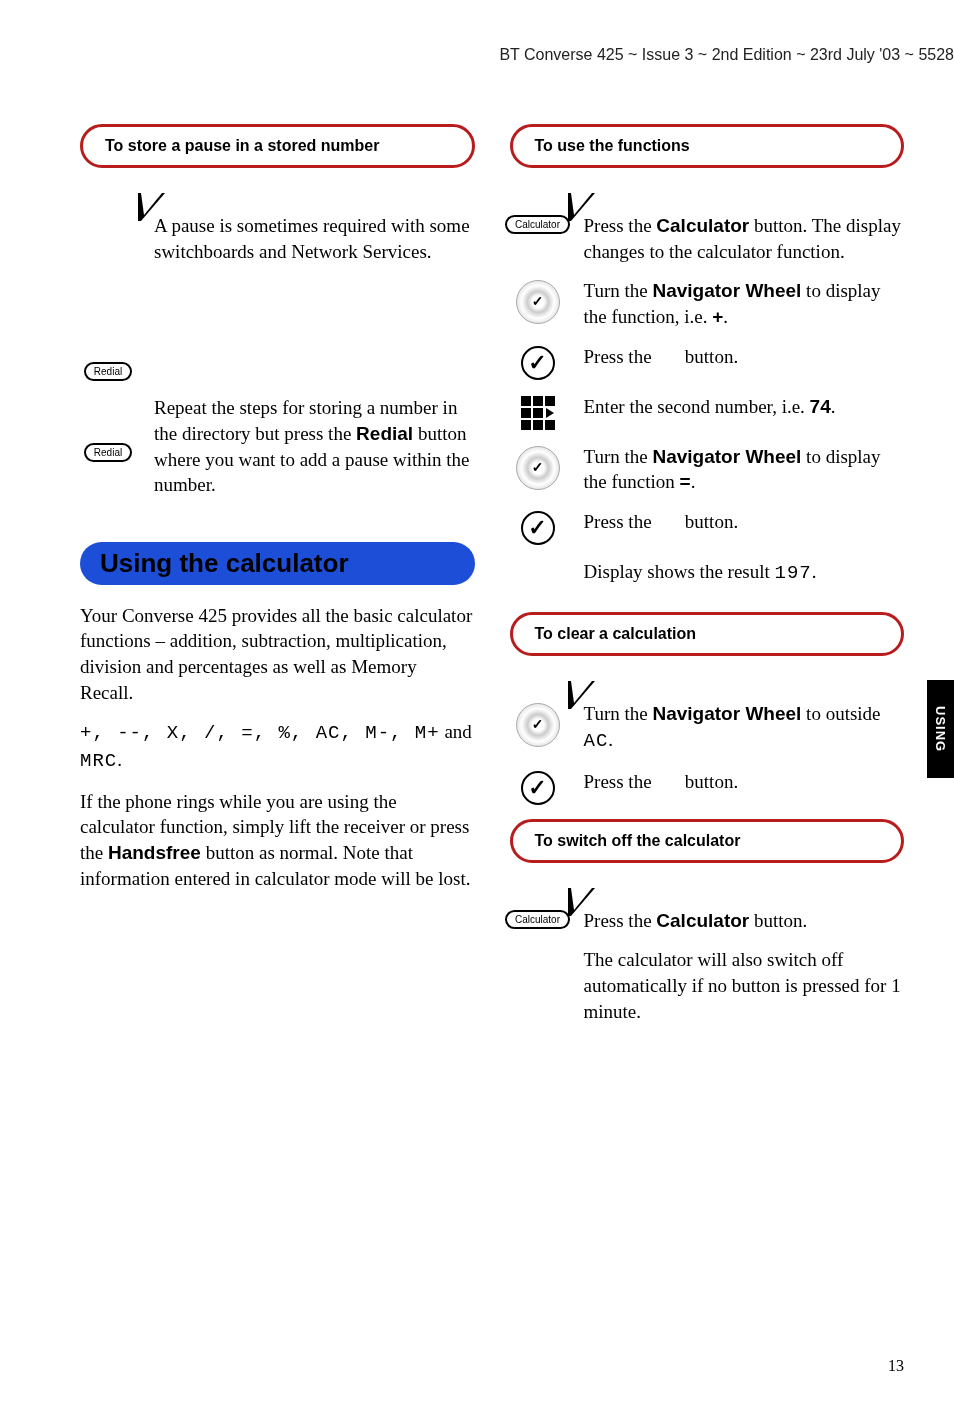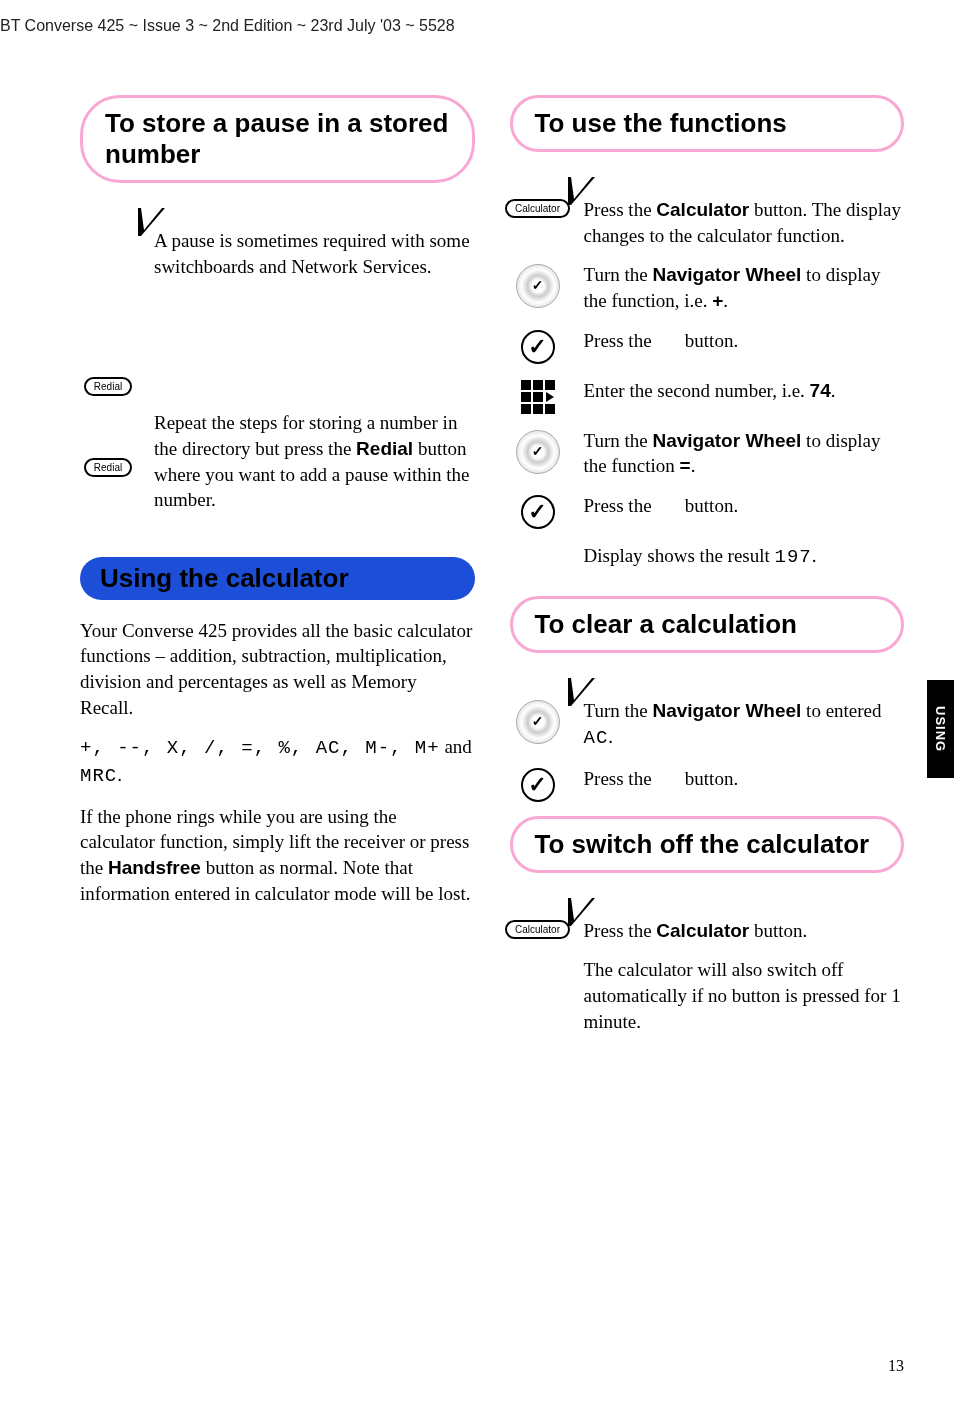--- a/index.html
+++ b/index.html
@@ -5,42 +5,42 @@
   * { box-sizing: border-box; margin: 0; padding: 0; }
   body {
     font-family: Georgia, 'Times New Roman', serif;
     width: 954px;
     height: 1419px;
     position: relative;
     background: #fff;
     color: #000;
   }
   .header {
-    text-align: left;
+    text-align: right;
     font-size: 16px;
-    padding-top: 17px;
+    padding-top: 46px;
     font-family: Arial, sans-serif;
     color: #222;
   }
   .content {
     display: flex;
     padding: 60px 50px 0 80px;
     gap: 35px;
   }
   .col {
     flex: 1;
     min-width: 0;
   }
   .callout {
-    border: 3px solid #f9a8d4;
+    border: 3px solid #b91c1c;
     border-radius: 40px;
     padding: 10px 22px;
     font-family: Arial, sans-serif;
     font-weight: bold;
-    font-size: 26px;
+    font-size: 16px;
     position: relative;
     margin-bottom: 45px;
     background: #fff;
   }
   .callout-tail {
     position: absolute;
     left: 55px;
     bottom: -28px;
     width: 0; height: 0;
   }
@@ -289,21 +289,21 @@
 
     <div class="callout" style="margin-top:26px;">
       <span>To clear a calculation</span>
       <div class="callout-tail"></div>
     </div>
 
     <div class="step-row">
       <div class="step-icon">
           <div class="wheel-icon"></div>
         </div>
-      <div class="step-text"><span>Turn the </span><b>Navigator Wheel</b><span> to entered </span><span class="mono">AC</span><span>.</span></div>
+      <div class="step-text"><span>Turn the </span><b>Navigator Wheel</b><span> to outside </span><span class="mono">AC</span><span>.</span></div>
     </div>
 
     <div class="step-row">
       <div class="step-icon">
           <div class="tick-icon">✓</div>
         </div>
       <div class="step-text"><span>Press the </span>&nbsp;&nbsp;&nbsp;&nbsp;&nbsp;<span> button.</span></div>
     </div>
 
     <div class="callout" style="margin-top:14px;">

